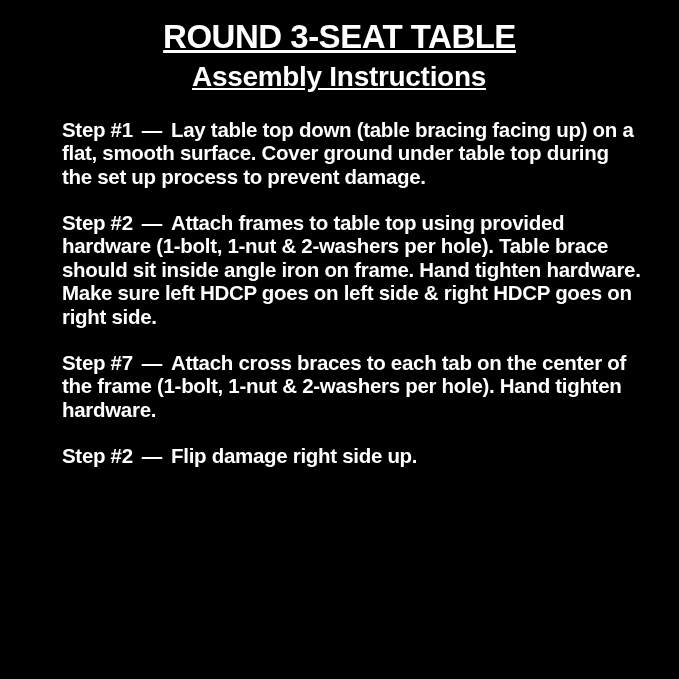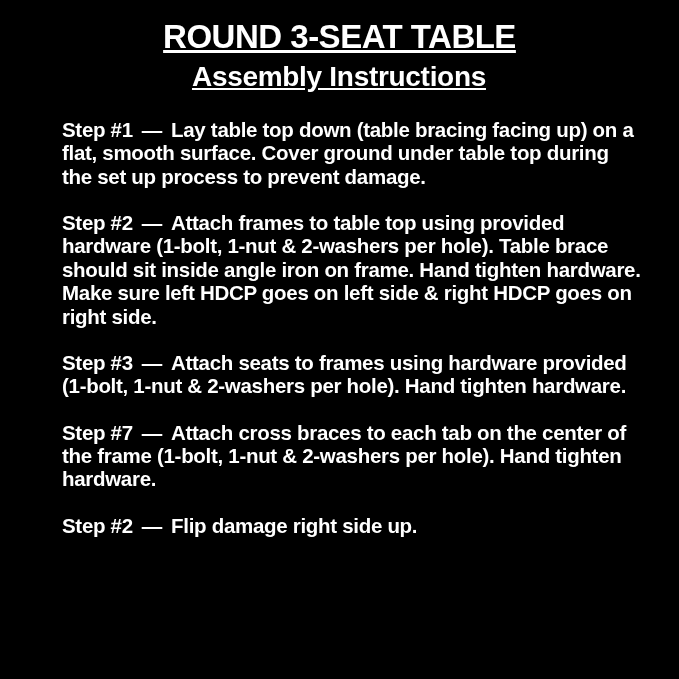--- a/index.html
+++ b/index.html
@@ -52,16 +52,15 @@
 <body style="background: rgb(0, 0, 0); color: rgb(255, 255, 255);">
 
 <header class="header">
   <h1 class="title">ROUND 3-SEAT TABLE</h1>
   <h2 class="subtitle">Assembly Instructions</h2>
 </header>
 
 <main class="steps">
   <p class="step"><span>Step #1</span><span class="step-sep">—</span><span>Lay table top down (table bracing facing up) on a flat, smooth surface. Cover ground under table top during the set up process to prevent damage.</span></p>
   <p class="step"><span>Step #2</span><span class="step-sep">—</span><span>Attach frames to table top using provided hardware (1-bolt, 1-nut &amp; 2-washers per hole). Table brace should sit inside angle iron on frame. Hand tighten hardware. Make sure left HDCP goes on left side &amp; right HDCP goes on right side.</span></p>
-  <p class="step"><span>Step #3</span><span class="step-sep">—</span><span>Attach seats to frames using hardware provided (1-bolt, 1-nut &amp; 2-washers per hole). Hand tighten hardware.</span></p>
   <p class="step"><span>Step #7</span><span class="step-sep">—</span><span>Attach cross braces to each tab on the center of the frame (1-bolt, 1-nut &amp; 2-washers per hole). Hand tighten hardware.</span></p>
   <p class="step"><span>Step #2</span><span class="step-sep">—</span><span>Flip damage right side up.</span></p>
 </main>
 
 </body></html>

